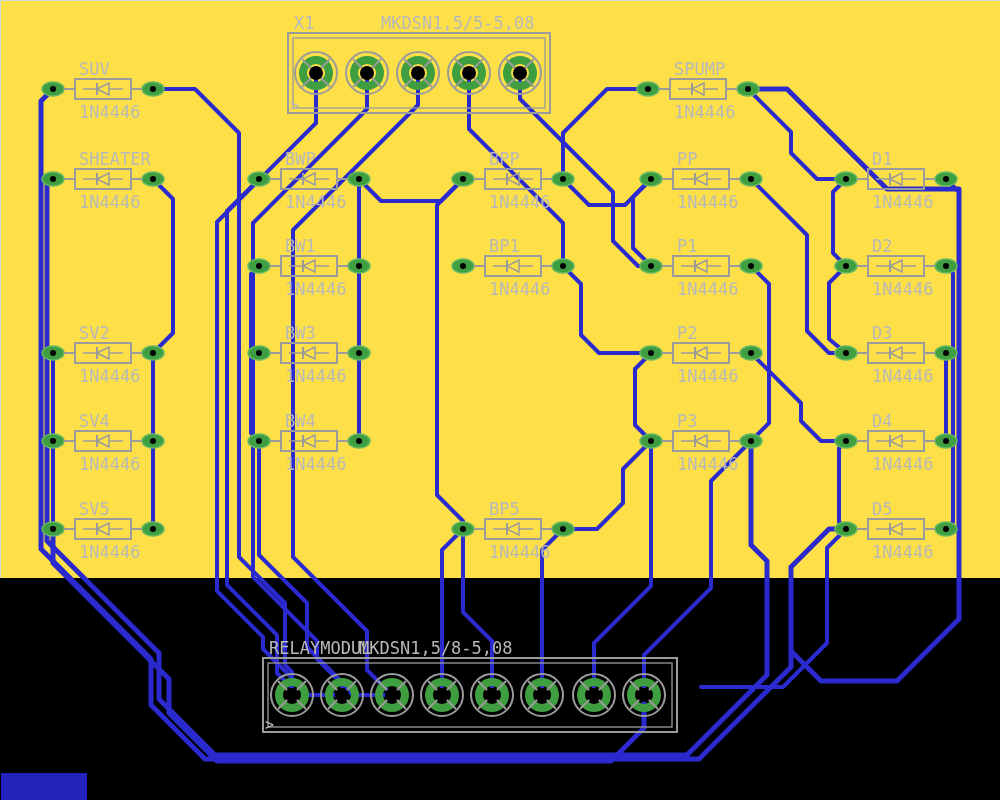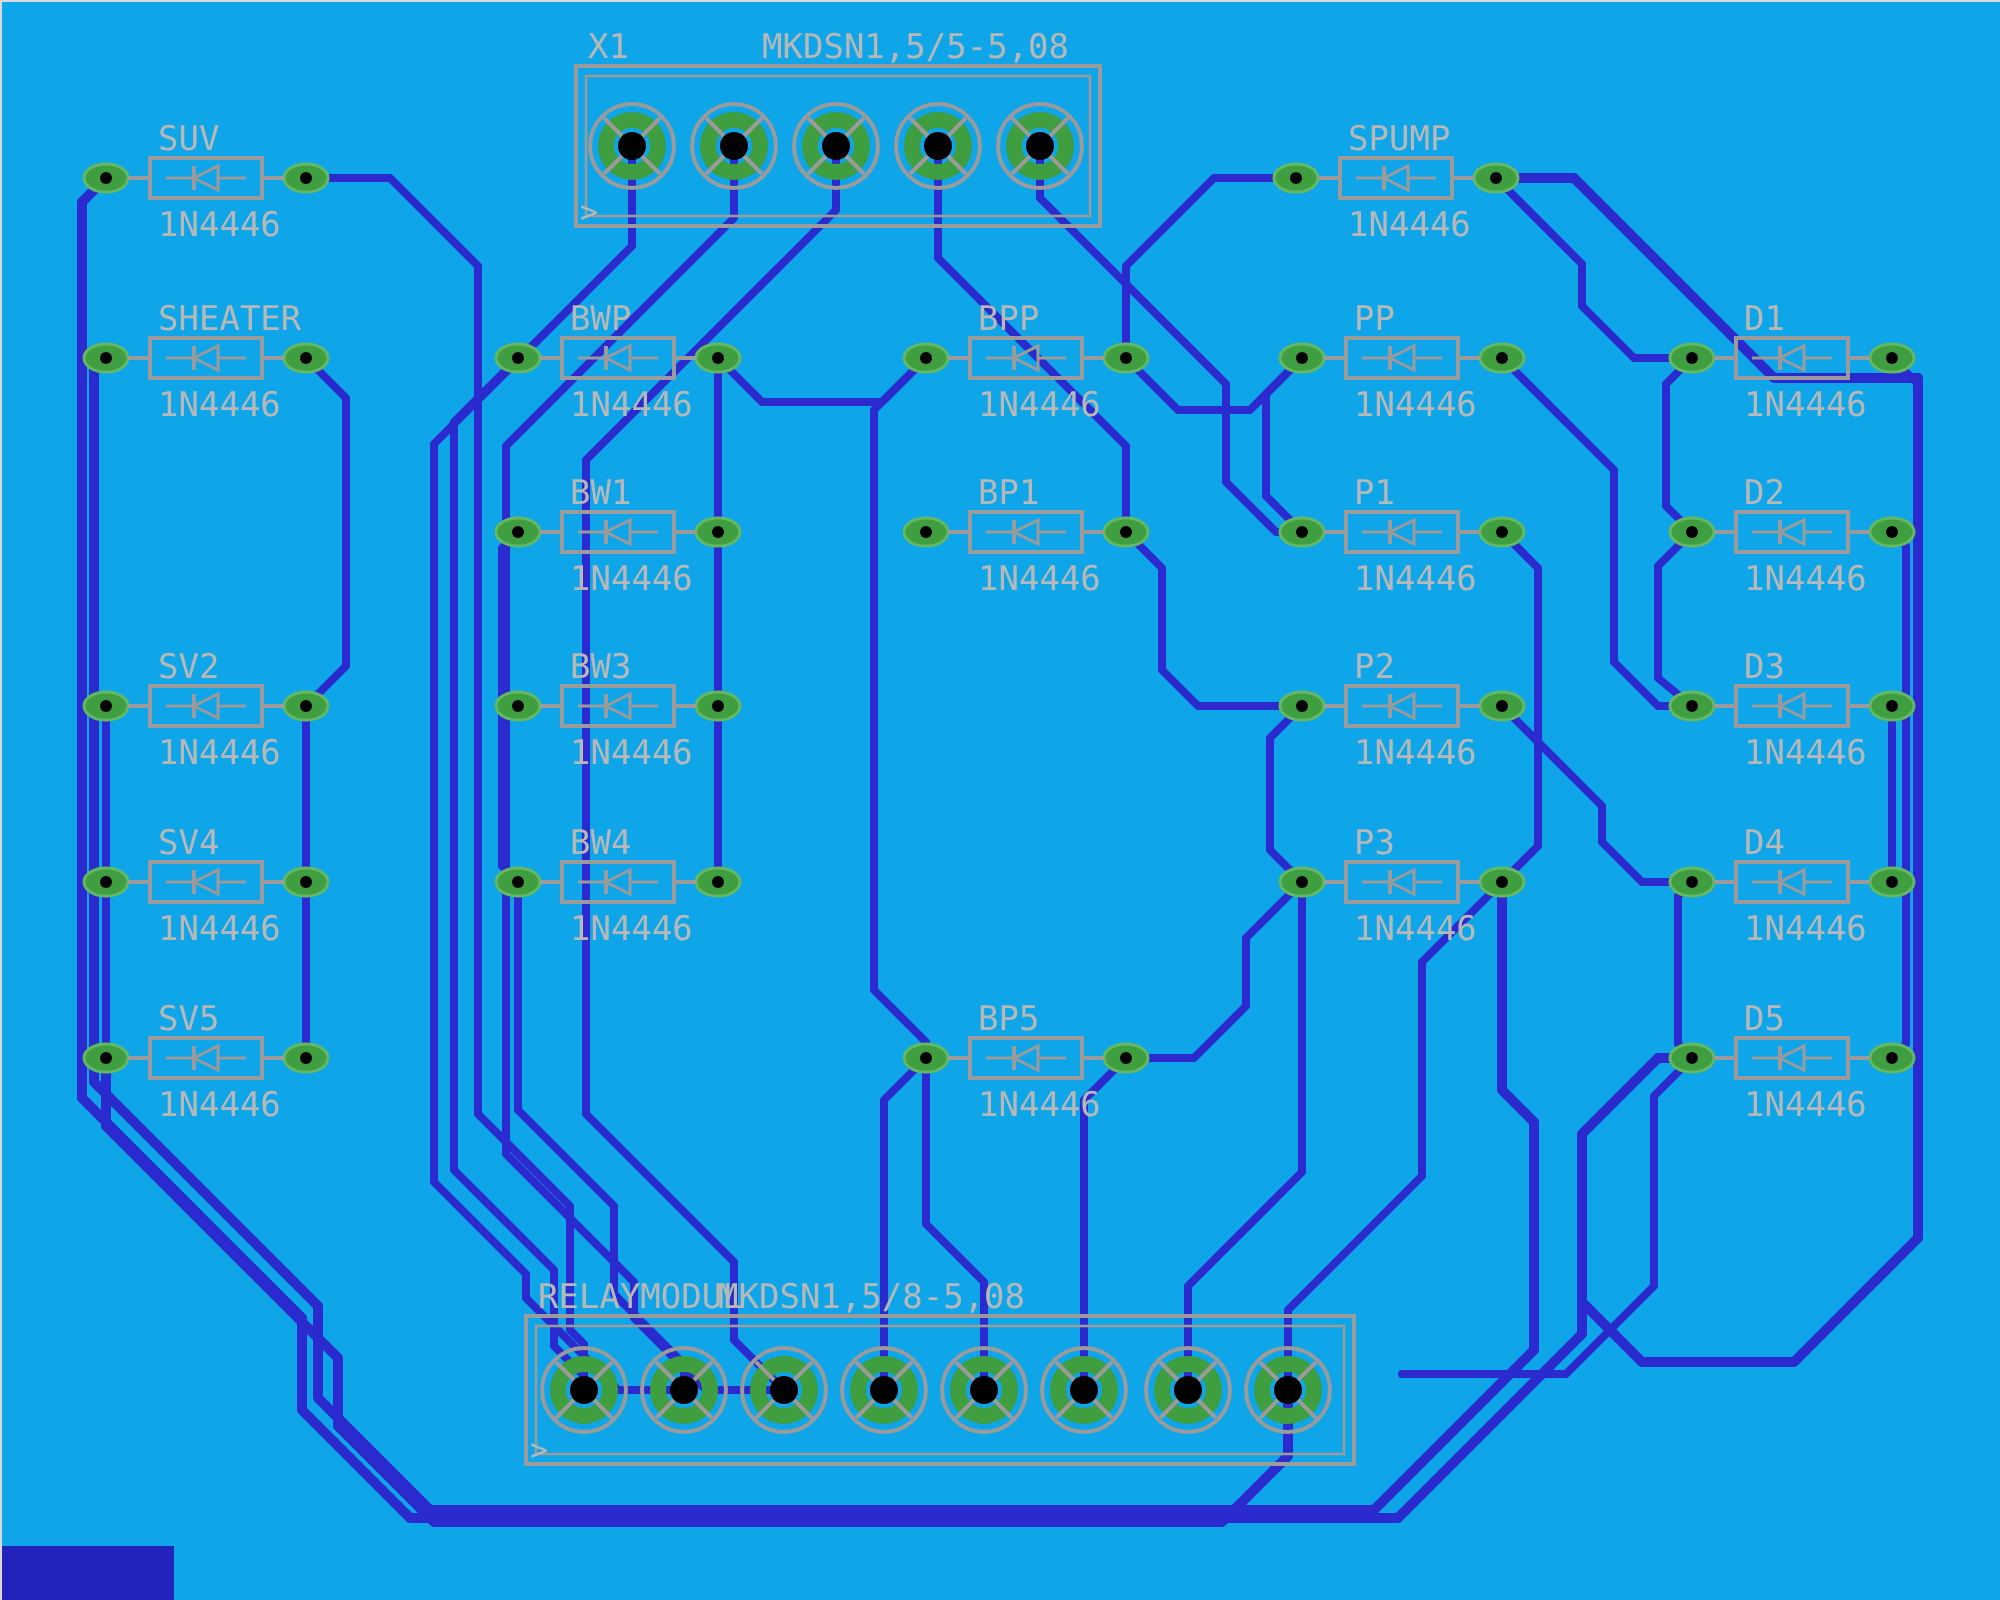--- a/index.html
+++ b/index.html
@@ -1,18 +1,18 @@
 <!DOCTYPE html>
 <html><head>
 <meta charset="utf-8">
 <style>
   html,body{margin:0;padding:0;background:#000;}
   body{width:1000px;height:800px;overflow:hidden;}
   .canvas{
-    position:relative;width:1000px;height:800px;background:#0ea5e9;
+    position:relative;width:1000px;height:578px;background:#fde047;
     border-top:1px solid #d9d9d9;border-left:1px solid #d9d9d9;
     box-sizing:border-box;
   }
   svg{display:block;}
   svg text{
     font-family:"DejaVu Sans Mono","Liberation Mono",monospace;
     fill:#b8b8b8;
   }
   svg text.ref{font-size:17px;}
   svg text.val{font-size:17px;}

